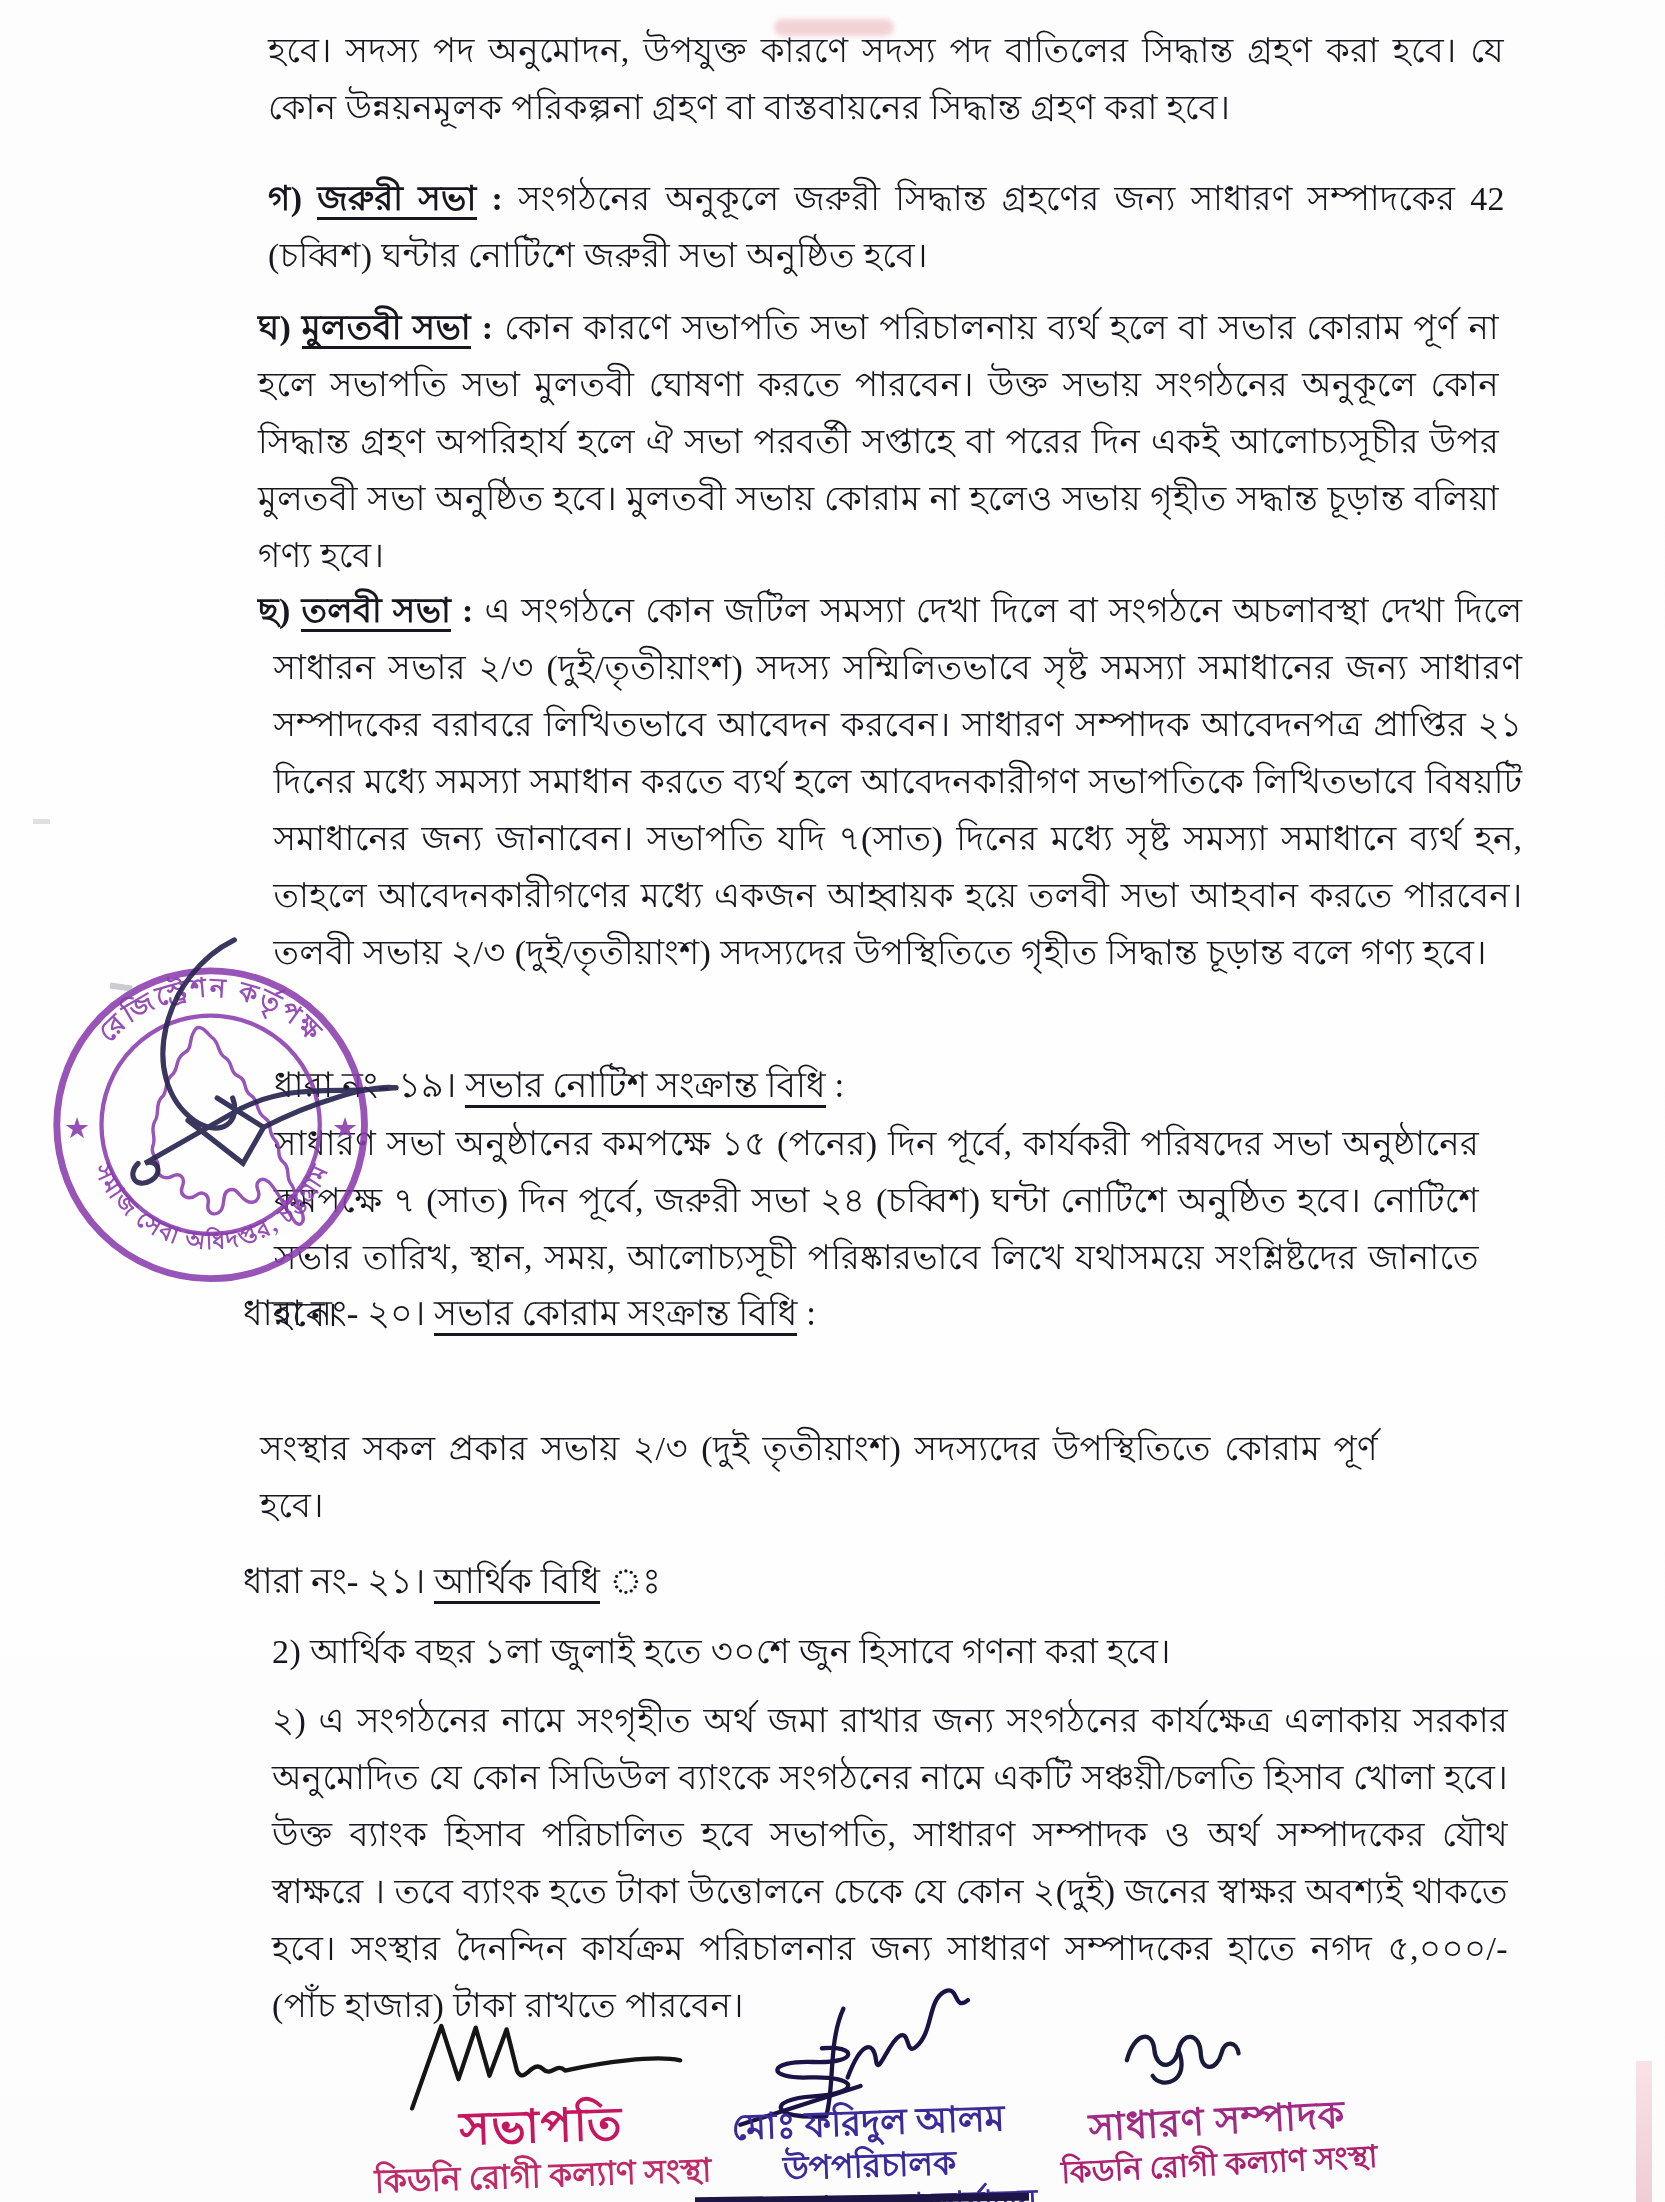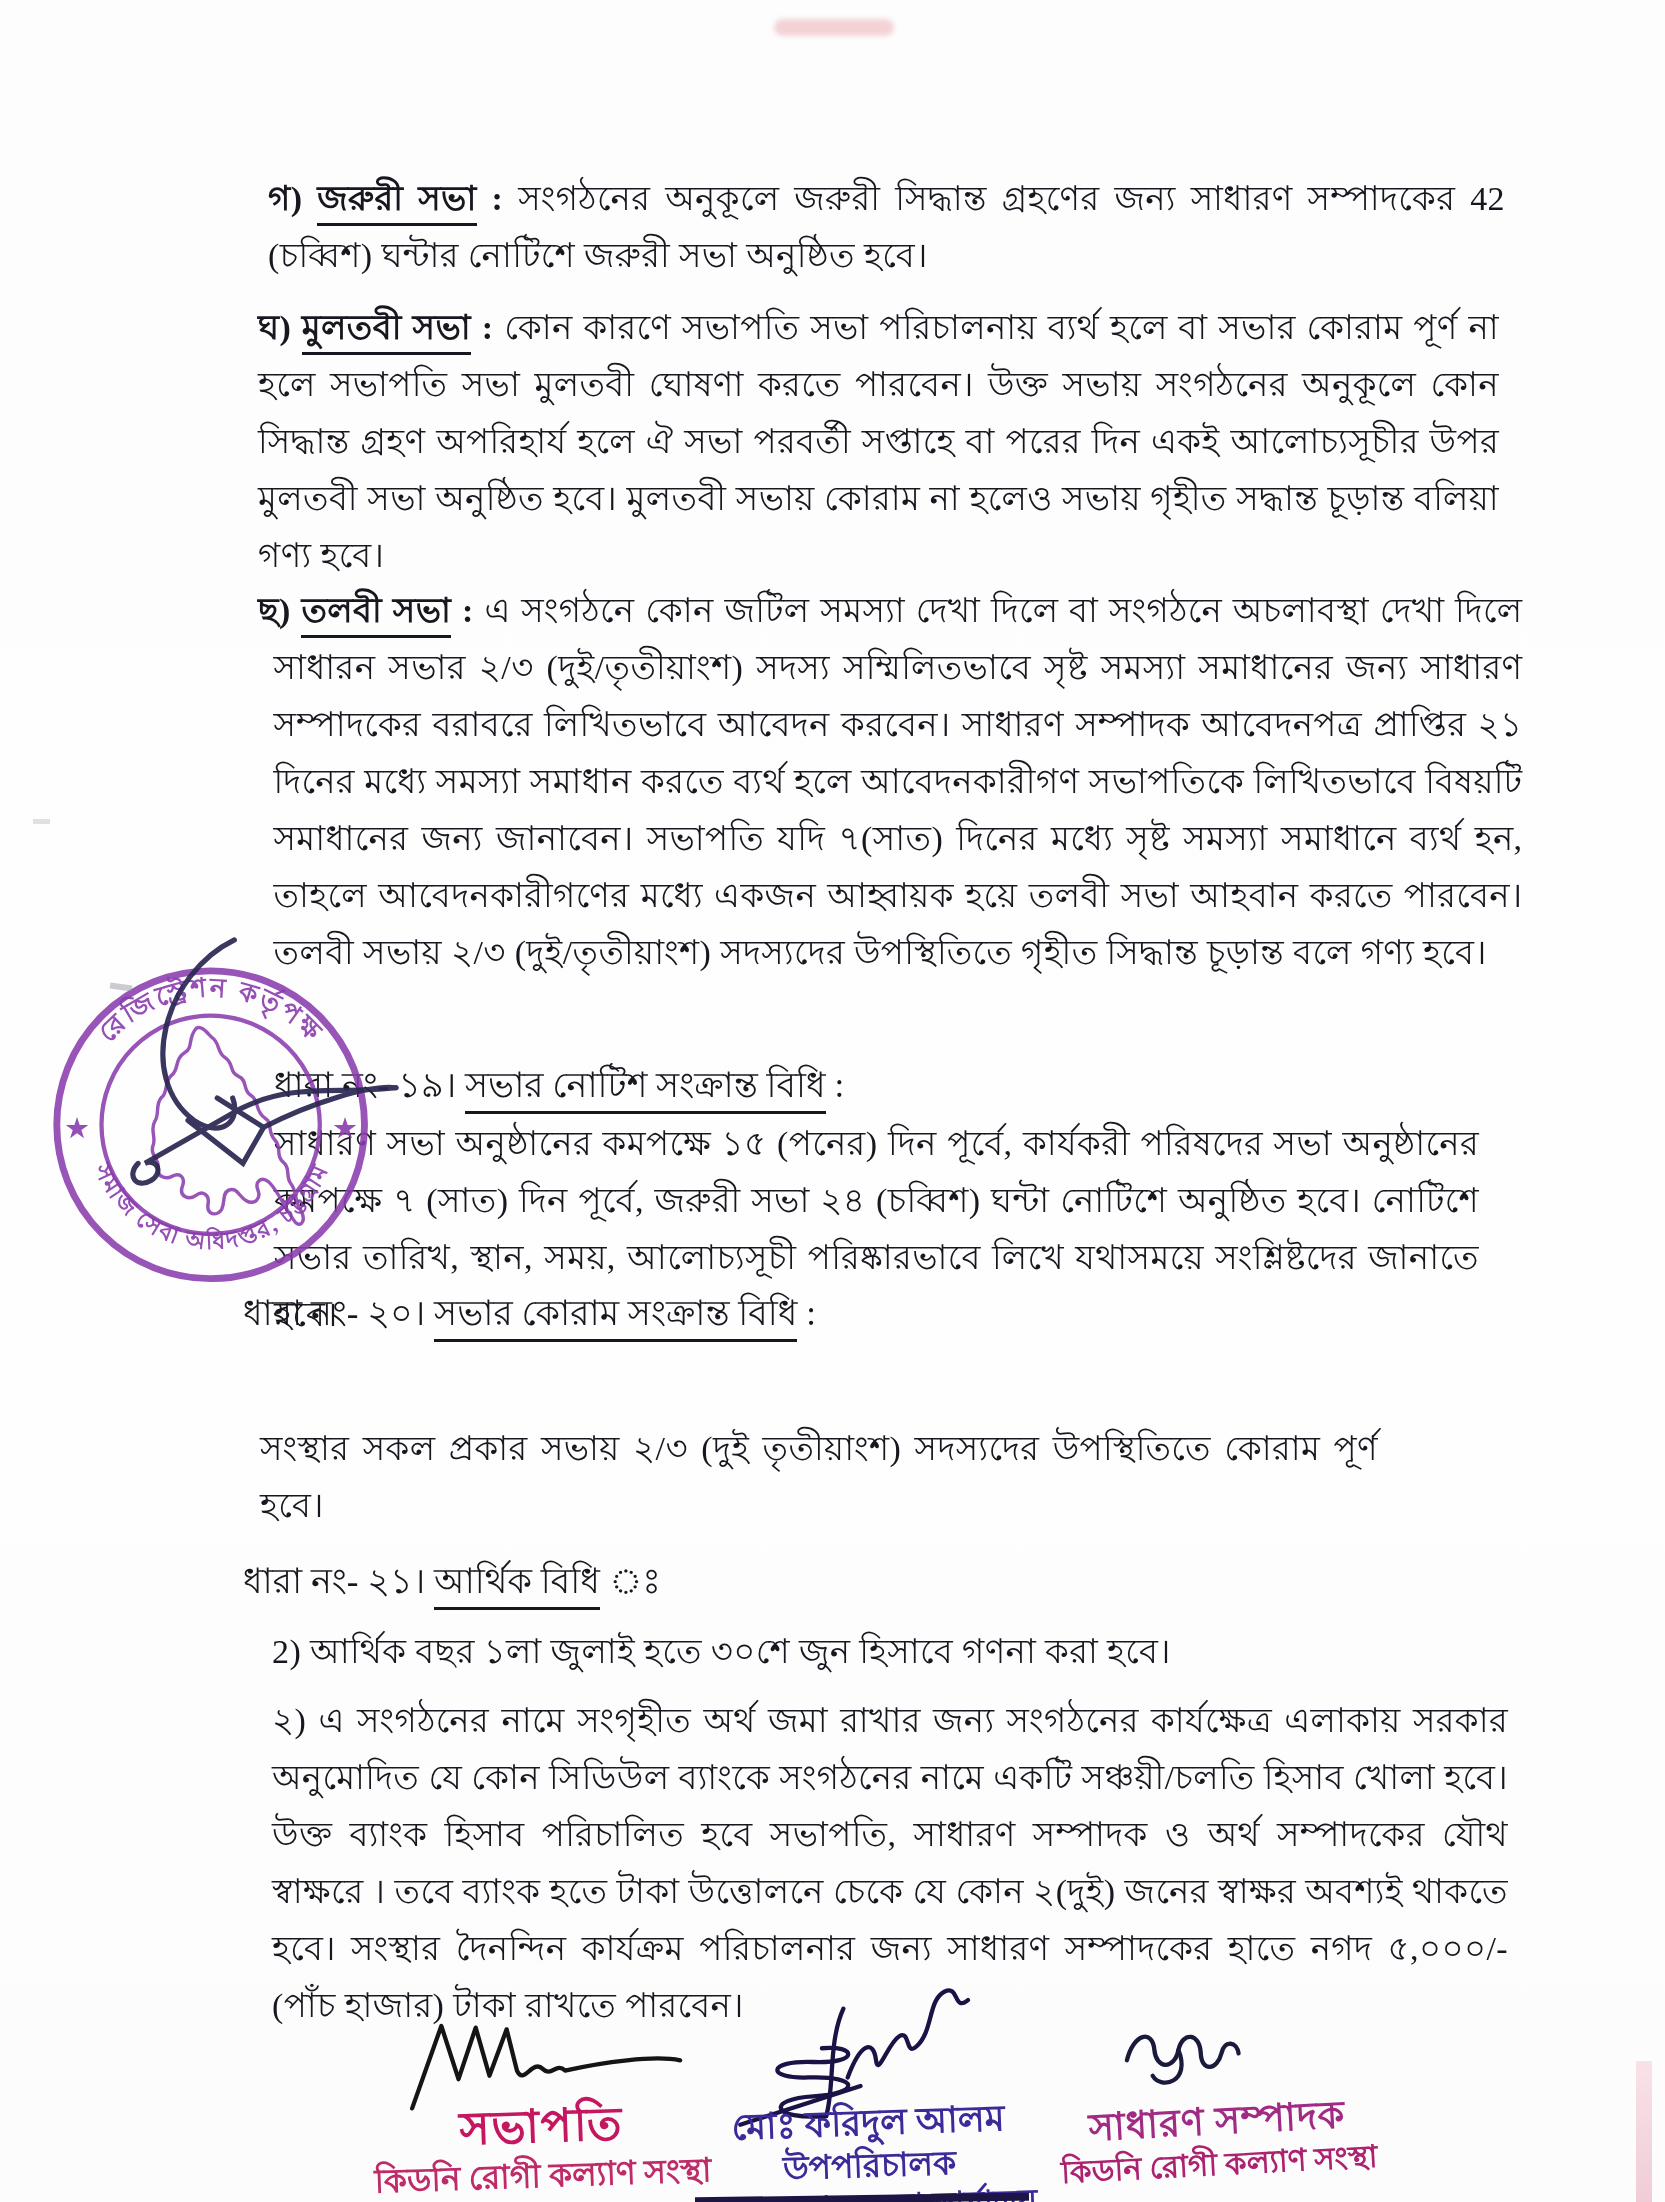--- a/index.html
+++ b/index.html
@@ -8,31 +8,32 @@
     background:#fefefe;
     font-family:"Liberation Serif","DejaVu Serif",serif;
   }
   .page{position:absolute;inset:0;background:linear-gradient(180deg,#fdfdfd 0%,#fffefe 60%,#fdfcfc 100%);}
   .txt{
     position:absolute;color:#17171f;font-size:34px;line-height:57px;
     text-align:justify;letter-spacing:0.4px;
   }
   .heading{position:absolute;color:#17171f;font-size:35px;line-height:55px;white-space:nowrap;}
   .b{font-weight:bold;}
-  .u{border-bottom:3.4px solid #17171f;padding-bottom:6px;}
+  .u{border-bottom:3.4px solid #17171f;padding-bottom:0;}
   .stampblock{position:absolute;text-align:center;font-weight:bold;}
   .stampblock div{line-height:1.25;}
   .artifact{position:absolute;}
   svg{position:absolute;overflow:visible;}
 </style>
 </head>
 <body>
 
 <div class="page">
 
+  <div class="txt" style="left:268px;top:22.4px;width:1236px;">হবে। সদস্য পদ অনুমোদন, উপযুক্ত কারণে সদস্য পদ বাতিলের সিদ্ধান্ত গ্রহণ করা হবে। যে কোন উন্নয়নমূলক পরিকল্পনা গ্রহণ বা বাস্তবায়নের সিদ্ধান্ত গ্রহণ করা হবে।</div>
 
   <div class="txt" style="left:268px;top:170px;width:1237px;">
     <span class="b">গ) </span><span class="b u">জরুরী সভা</span><span class="b"> : </span><span>সংগঠনের অনুকূলে জরুরী সিদ্ধান্ত গ্রহণের জন্য সাধারণ সম্পাদকের 42 (চব্বিশ) ঘন্টার নোটিশে জরুরী সভা অনুষ্ঠিত হবে।</span>
   </div>
 
   <div class="txt" style="left:258px;top:299px;width:1241px;">
     <span class="b">ঘ) </span><span class="b u">মুলতবী সভা</span><span class="b"> :  </span><span>কোন কারণে সভাপতি সভা পরিচালনায় ব্যর্থ হলে বা সভার কোরাম পূর্ণ না হলে সভাপতি সভা মুলতবী ঘোষণা করতে পারবেন। উক্ত সভায় সংগঠনের অনুকূলে কোন সিদ্ধান্ত গ্রহণ অপরিহার্য হলে ঐ সভা পরবর্তী সপ্তাহে বা পরের দিন একই আলোচ্যসূচীর উপর মুলতবী সভা অনুষ্ঠিত হবে। মুলতবী সভায় কোরাম না  হলেও সভায় গৃহীত সদ্ধান্ত চূড়ান্ত বলিয়া গণ্য হবে।</span>
   </div>
 
   <div class="txt" style="left:258px;top:582px;width:1249px;text-indent:-15.5px;padding-left:15.5px;">

